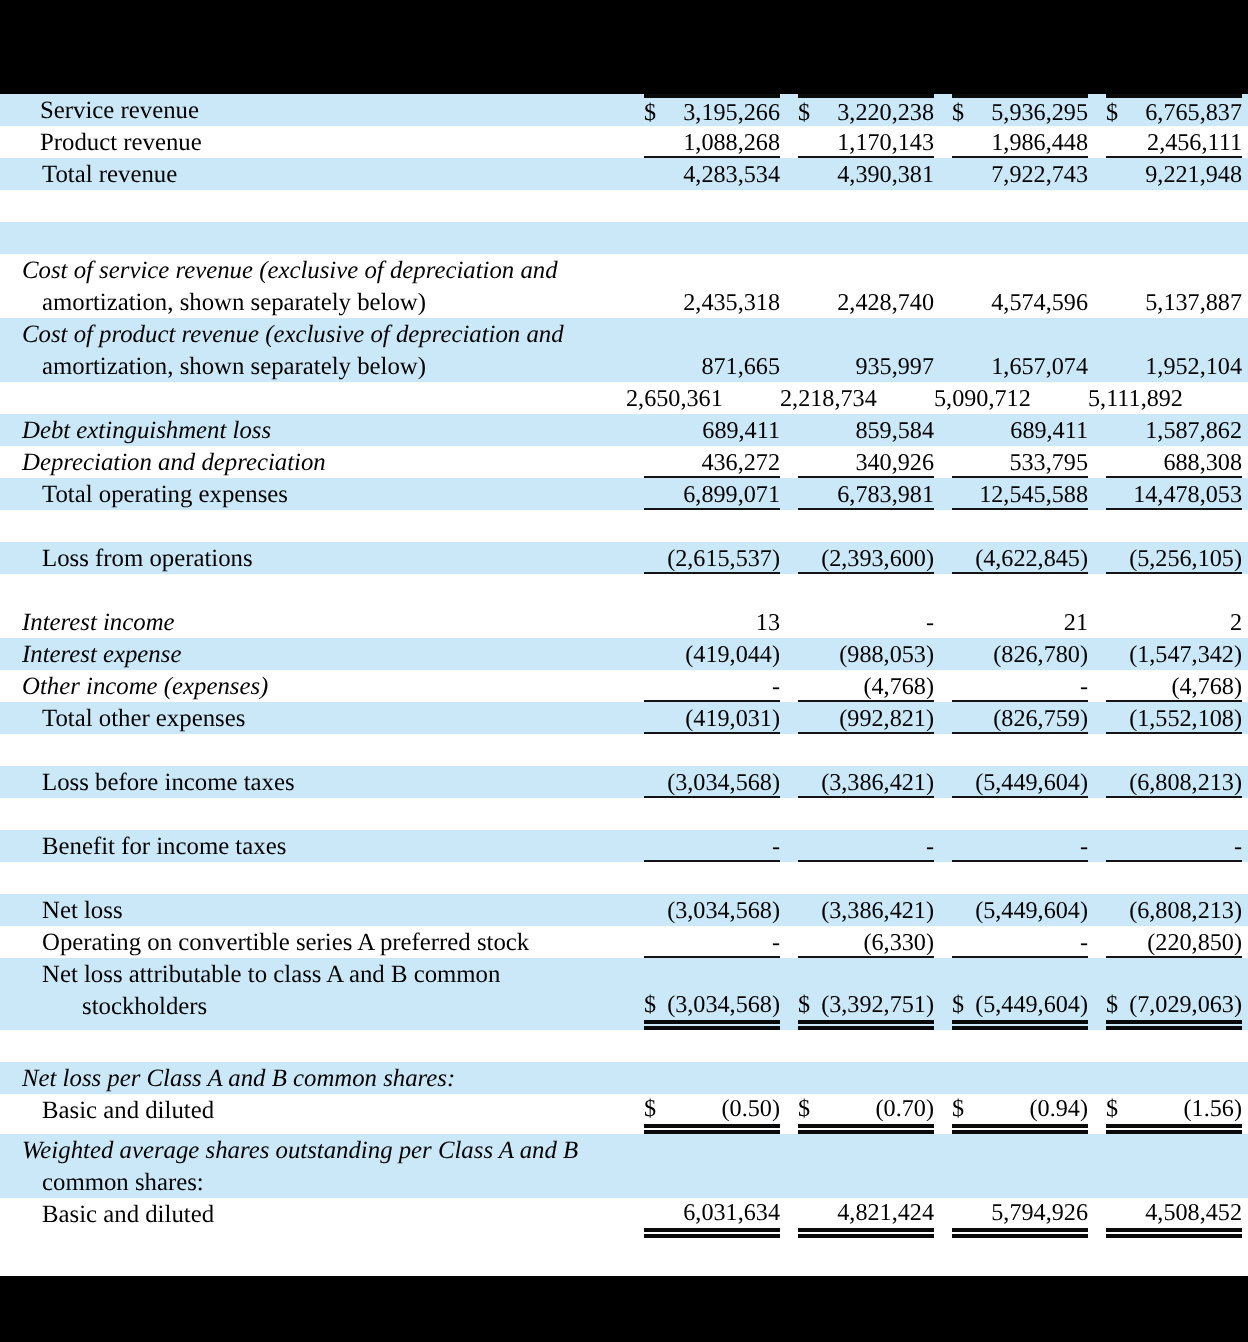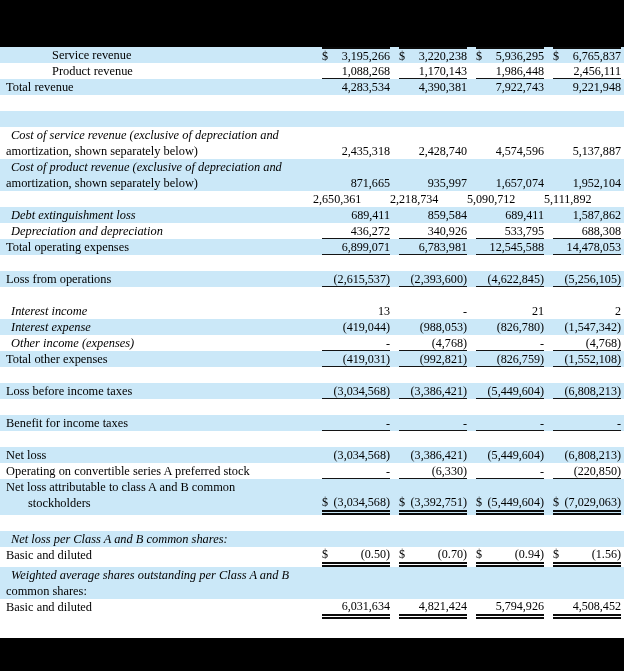--- a/index.html
+++ b/index.html
@@ -27,24 +27,24 @@
   }
   .t-row.shaded { background:#cbe8f8; }
   .t-row.dbl { height:20px; }
   .lbl {
     font-size:12.4px;
     line-height:16px;
     color:#000;
     white-space:nowrap;
     overflow:hidden;
   }
-  .i0 { padding-left:20px;margin-left:32px; }
+  .i0 { padding-left:20px; }
   .i1 { padding-left:11px;font-style:italic; }
-  .i2 { padding-left:6px; }
-  .i3 { padding-left:28px; }
+  .i2 { padding-left:21px; }
+  .i3 { padding-left:41px; }
   .gap { }
   .val {
     display:flex;
     align-items:center;
     box-sizing:border-box;
     height:100%;
     font-size:12.1px;
     line-height:14px;
     color:#000;
     white-space:nowrap;

